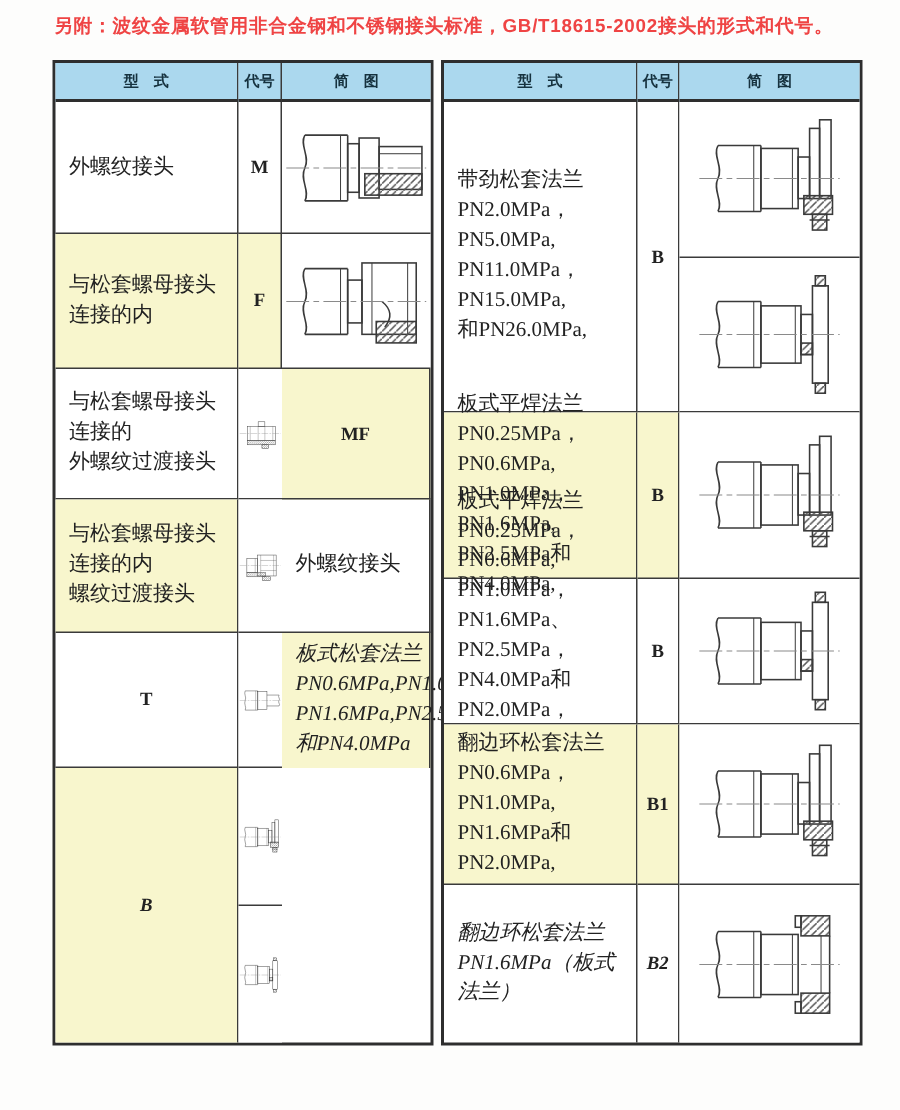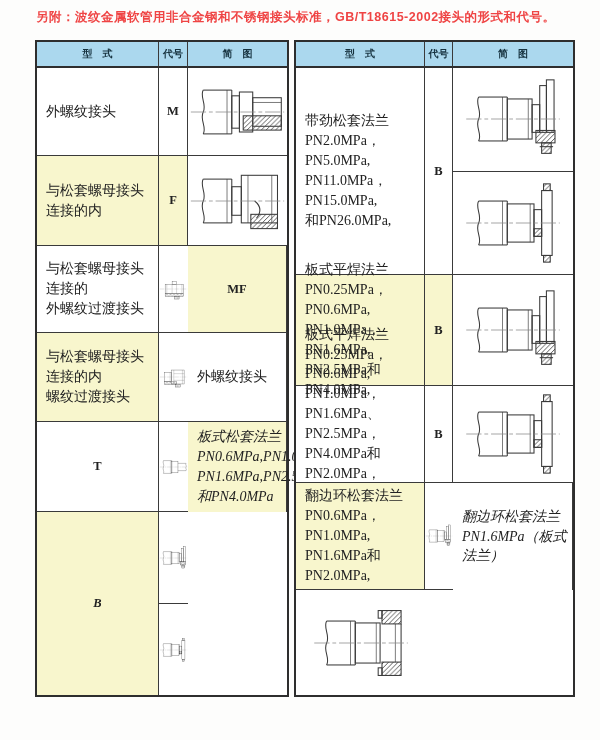--- a/index.html
+++ b/index.html
@@ -338,20 +338,21 @@
             <rect x="74" y="50" width="8" height="8" fill="url(#hatch)"></rect>
             <line x1="3" y1="44" x2="101" y2="44" stroke="#8a8a8a" stroke-width="0.8" stroke-dasharray="16 3 4 3"></line>
           </g>
         </svg>
       </div>
   </div>
 
   <div class="cell type-cell hl">翻边环松套法兰
 PN0.6MPa，PN1.0MPa,
 PN1.6MPa和PN2.0MPa,</div>
+  <div class="cell code-cell hl">B1</div>
   <div class="cell diag-cell last-col">
     <div class="diag">
         <svg width="100" height="84" viewBox="0 0 104 88">
           <g fill="none" stroke="#3a3a3a" stroke-width="1.1">
             <path d="M16 21 C12 28 20 36 16 44 C12 52 20 60 16 67"></path>
             <line x1="16" y1="21" x2="46" y2="21"></line>
             <line x1="16" y1="67" x2="46" y2="67"></line>
             <line x1="46" y1="21" x2="46" y2="67"></line>
             <line x1="41" y1="21" x2="41" y2="67" stroke-width="0.7"></line>
             <rect x="46" y="23" width="26" height="42"></rect>
@@ -363,20 +364,21 @@
             <rect x="82" y="69" width="10" height="11" fill="url(#hatch)"></rect>
             <line x1="80" y1="73" x2="94" y2="73"></line>
             <line x1="3" y1="44" x2="101" y2="44" stroke="#8a8a8a" stroke-width="0.8" stroke-dasharray="16 3 4 3"></line>
           </g>
         </svg>
       </div>
   </div>
 
   <div class="cell type-cell last-row">翻边环松套法兰
 PN1.6MPa（板式法兰）</div>
+  <div class="cell code-cell last-row">B2</div>
   <div class="cell diag-cell last-col last-row">
     <div class="diag">
         <svg width="100" height="84" viewBox="0 0 104 88">
           <g fill="none" stroke="#3a3a3a" stroke-width="1.1">
             <path d="M16 21 C12 28 20 36 16 44 C12 52 20 60 16 67"></path>
             <line x1="16" y1="21" x2="46" y2="21"></line>
             <line x1="16" y1="67" x2="46" y2="67"></line>
             <line x1="46" y1="21" x2="46" y2="67"></line>
             <line x1="41" y1="21" x2="41" y2="67" stroke-width="0.7"></line>
             <rect x="46" y="23" width="26" height="42"></rect>

